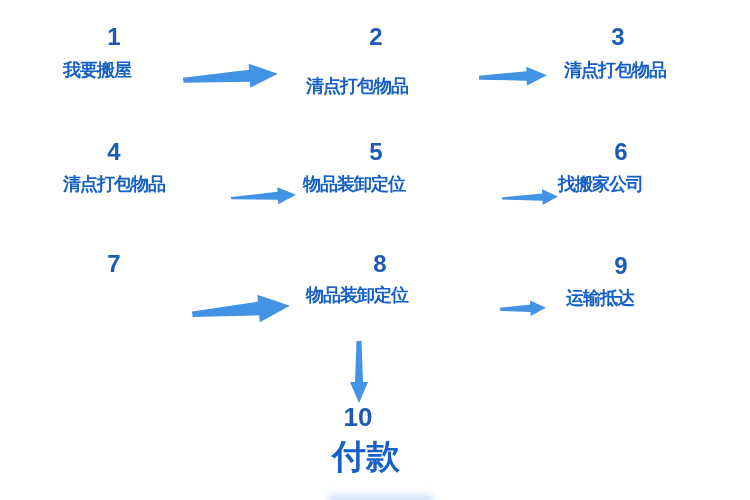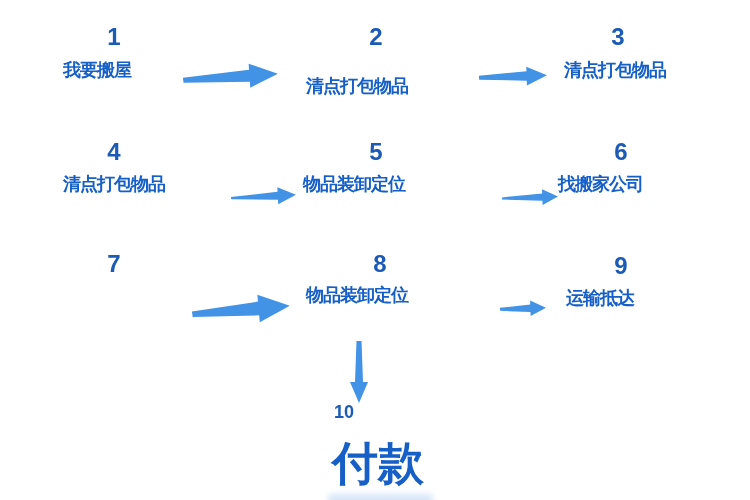--- a/index.html
+++ b/index.html
@@ -42,33 +42,33 @@
   
   .n1  { left: 114px; top: 24px; }
   .n2  { left: 376px; top: 24px; }
   .n3  { left: 618px; top: 24px; }
   .n4  { left: 114px; top: 139px; }
   .n5  { left: 376px; top: 139px; }
   .n6  { left: 621px; top: 139px; }
   .n7  { left: 114px; top: 251px; }
   .n8  { left: 380px; top: 251px; }
   .n9  { left: 621px; top: 253px; }
-  .n10 { left: 344px; top: 403px; font-size: 18px; text-align: right; }
+  .n10 { left: 358px; top: 403px; font-size: 26px; text-align: right; }
 
   
   .l1  { left: 63px;  top: 61px; }
   .l2  { left: 306px; top: 61px; margin-top: 16px; }
   .l3  { left: 564px; top: 61px; }
   .l4  { left: 63px;  top: 175px; }
   .l5  { left: 303px; top: 175px; }
   .l6  { left: 558px; top: 175px; }
   .l7  { left: 63px;  top: 286px; }
   .l8  { left: 306px; top: 286px; text-align: center; }
   .l9  { left: 566px; top: 289px; }
-  .l10 { left: 332px; top: 438px; font-size: 46px; letter-spacing: 0; }
+  .l10 { left: 332px; top: 438px; font-size: 34px; letter-spacing: 0; }
 
   
   .a1 { left: 183px; top: 61px;  width: 95px; height: 32px; transform: rotate(-4deg); }
   .a2 { left: 479px; top: 64px;  width: 68px; height: 25px; transform: rotate(-2deg); }
   .a3 { left: 231px; top: 184px; width: 65px; height: 25px; transform: rotate(-3deg); }
   .a4 { left: 502px; top: 186px; width: 56px; height: 23px; transform: rotate(-2deg); }
   .a5 { left: 192px; top: 293px; width: 98px; height: 34px; transform: rotate(-5deg); }
   .a6 { left: 500px; top: 299px; width: 46px; height: 19px; transform: rotate(-2deg); }
   .a7 { left: 346px; top: 341px; width: 26px; height: 62px; }
 

